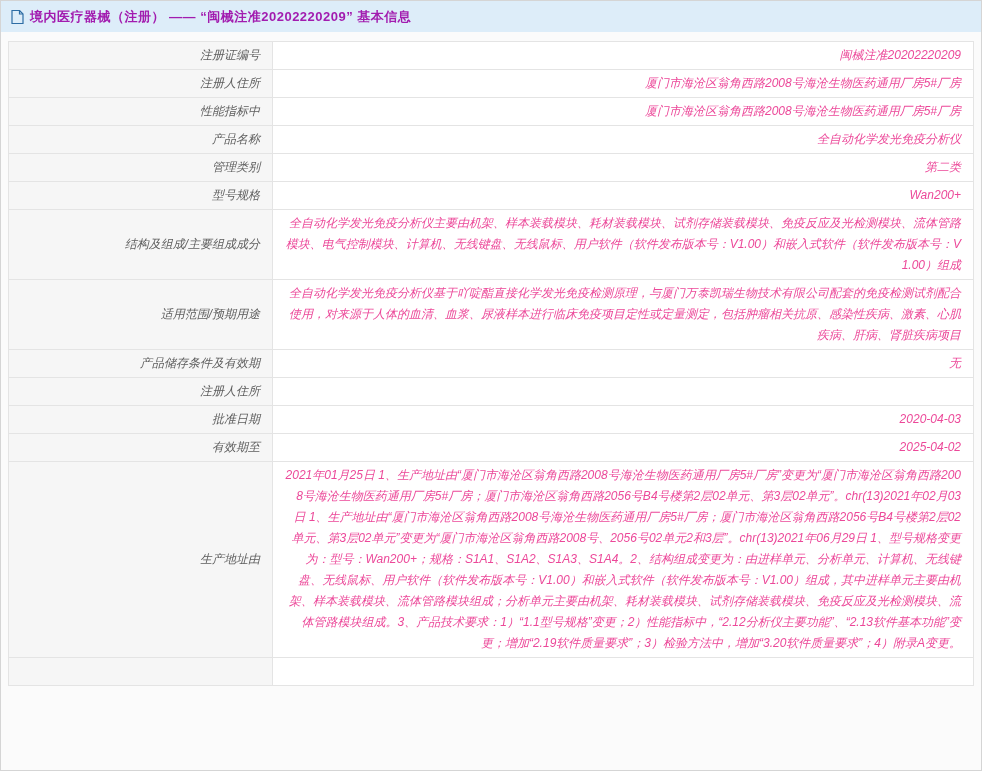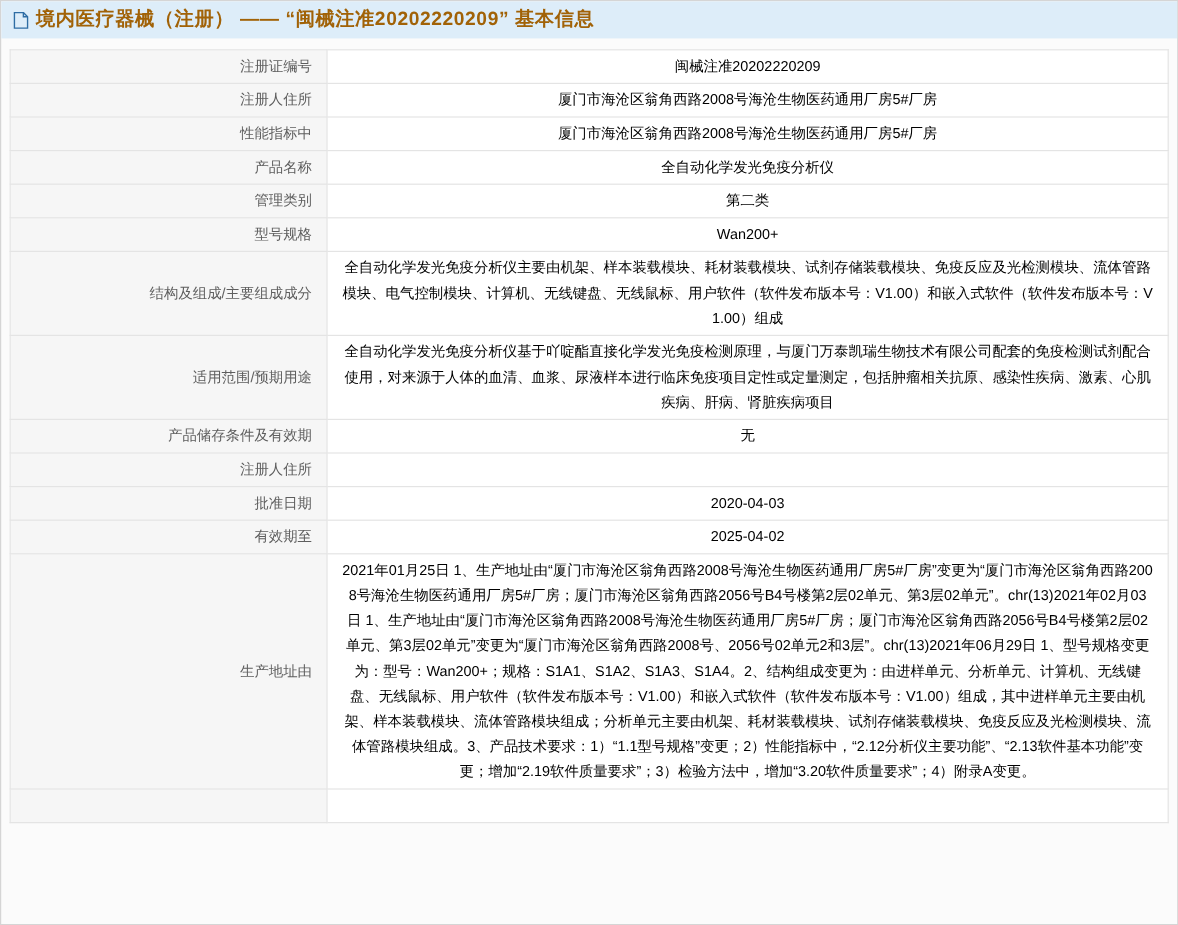--- a/index.html
+++ b/index.html
@@ -24,53 +24,54 @@
     padding: 0 10px;
   }
   .doc-icon {
     width: 13px;
     height: 14px;
     margin-right: 6px;
     flex: 0 0 auto;
     display: inline-block;
   }
   .page-title {
-    color: #a16207;
+    color: #a21caf;
     font-weight: bold;
-    font-size: 16px;
+    font-size: 13px;
     letter-spacing: 0.5px;
     white-space: nowrap;
   }
   .table-wrap {
     margin: 9px 7px 0 7px;
     background: #ffffff;
   }
   table.info-table {
     width: 100%;
     border-collapse: collapse;
     table-layout: fixed;
     font-size: 12px;
   }
   table.info-table td {
     border: 1px solid #e4e4e4;
     vertical-align: middle;
     line-height: 1.75;
     height: 28px;
+    font-style: italic;
   }
   td.cell-label {
     width: 264px;
     background: #f6f6f6;
     color: #5e5e5e;
     text-align: right;
     padding: 3px 12px 3px 8px;
   }
   td.cell-value {
     background: #ffffff;
-    color: #000000;
-    text-align: center;
+    color: #ec4899;
+    text-align: right;
     padding: 3px 12px;
     word-break: break-all;
   }
 </style>
 </head>
 <body>
 
 <div class="page">
 
   <div class="page-header">

